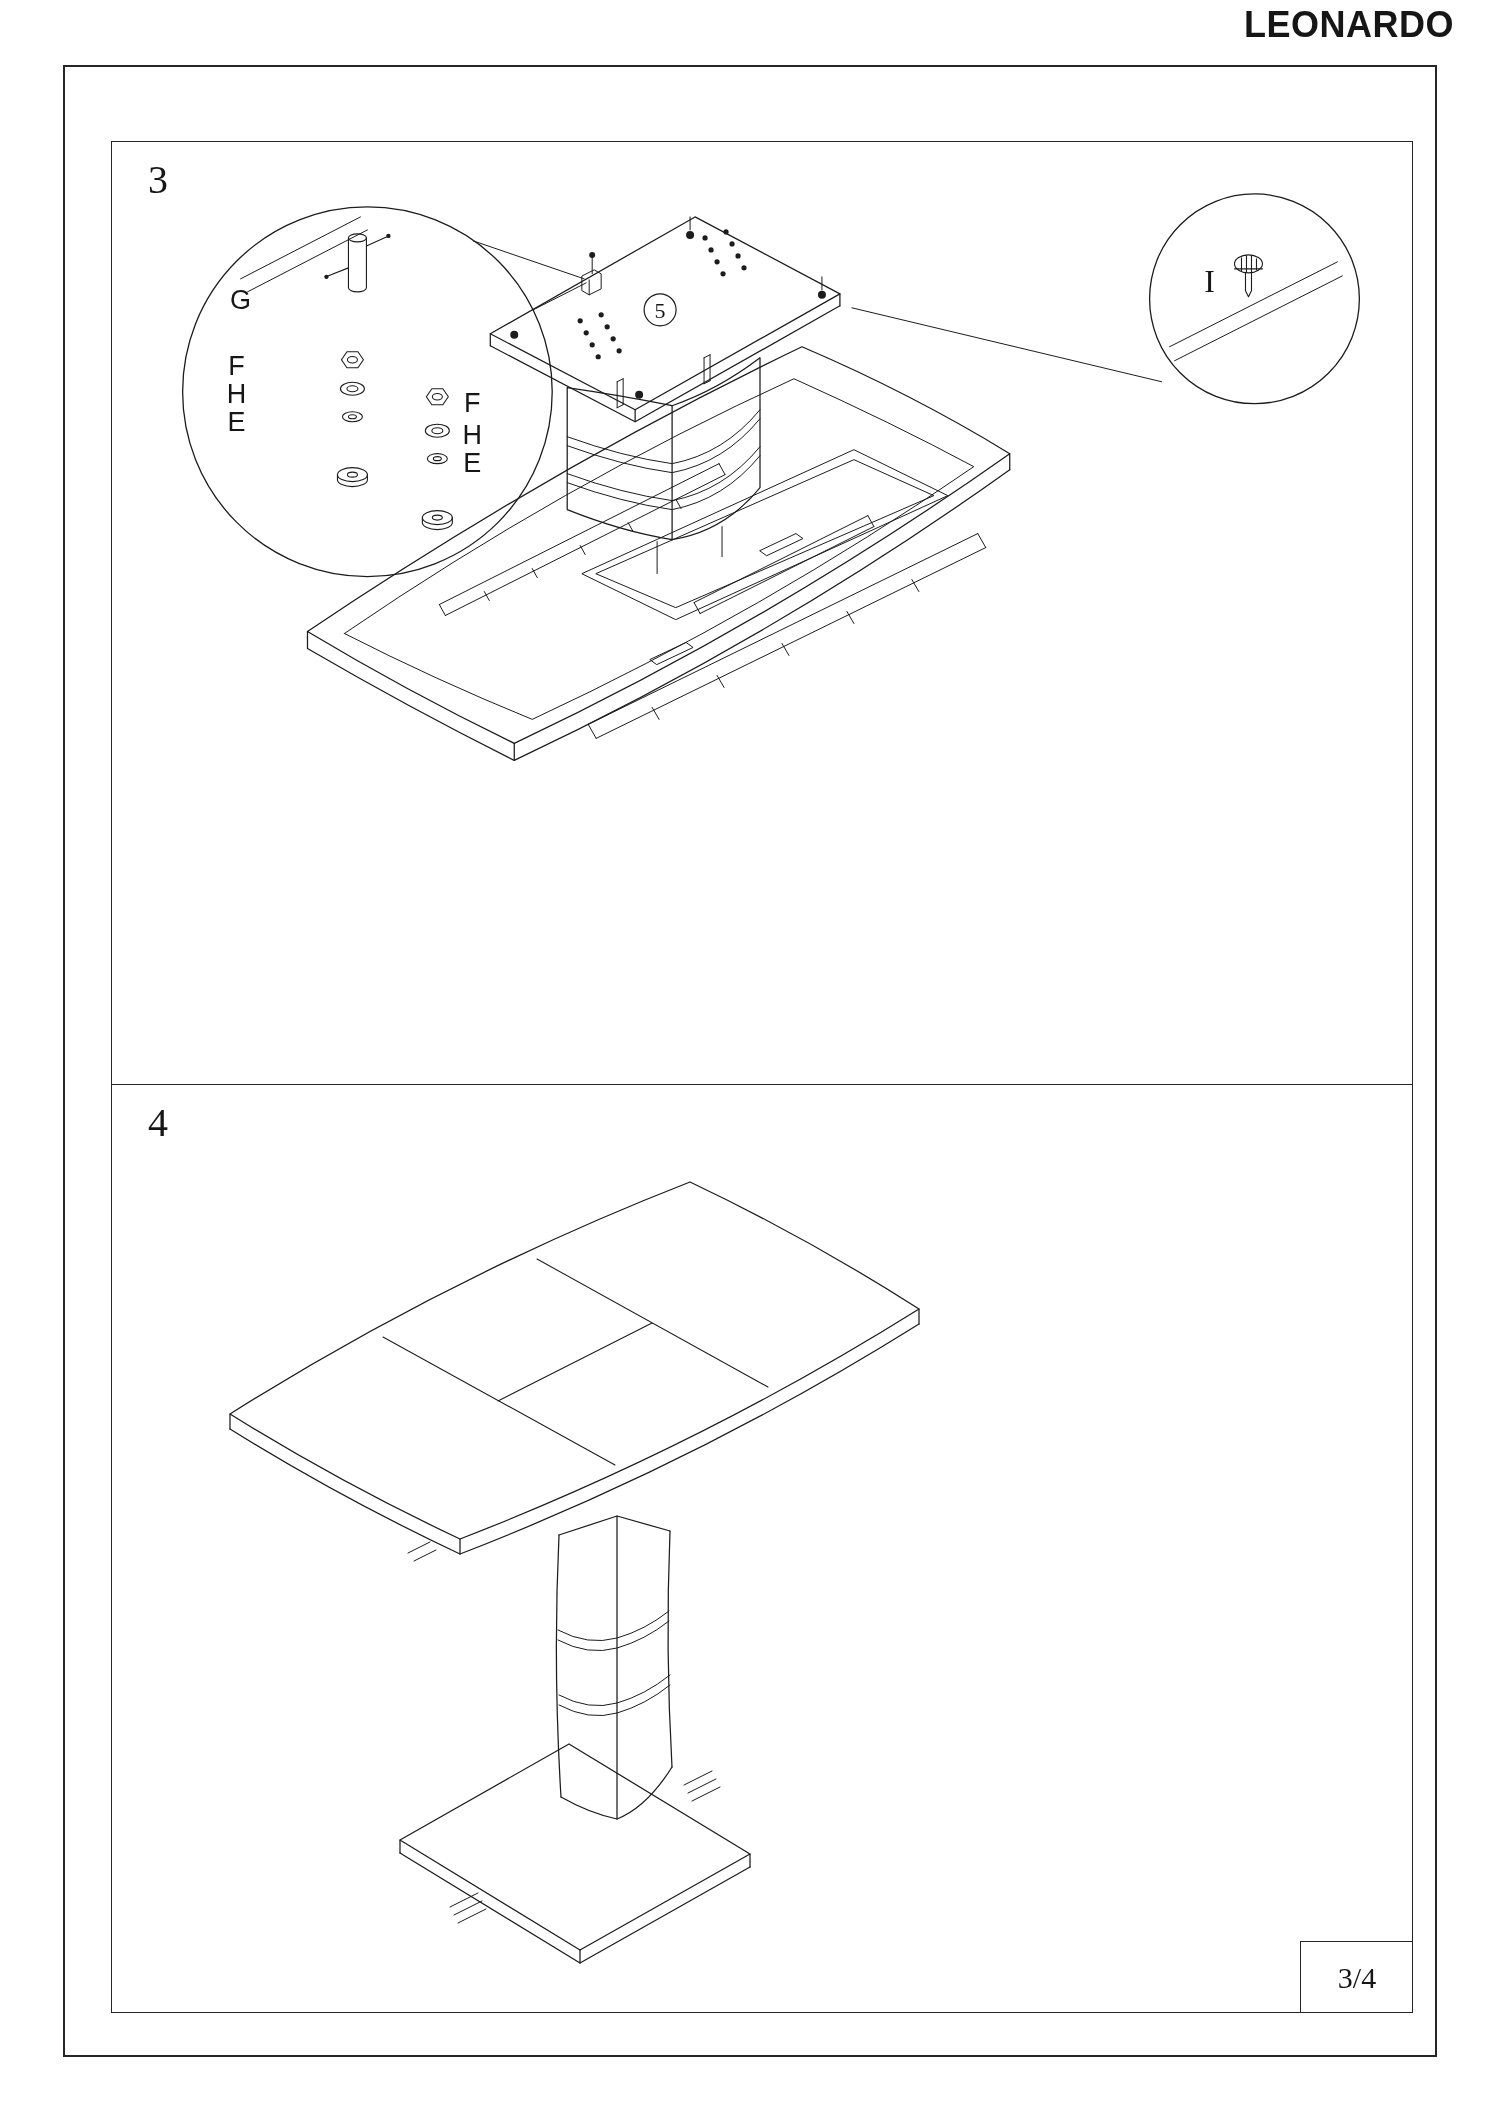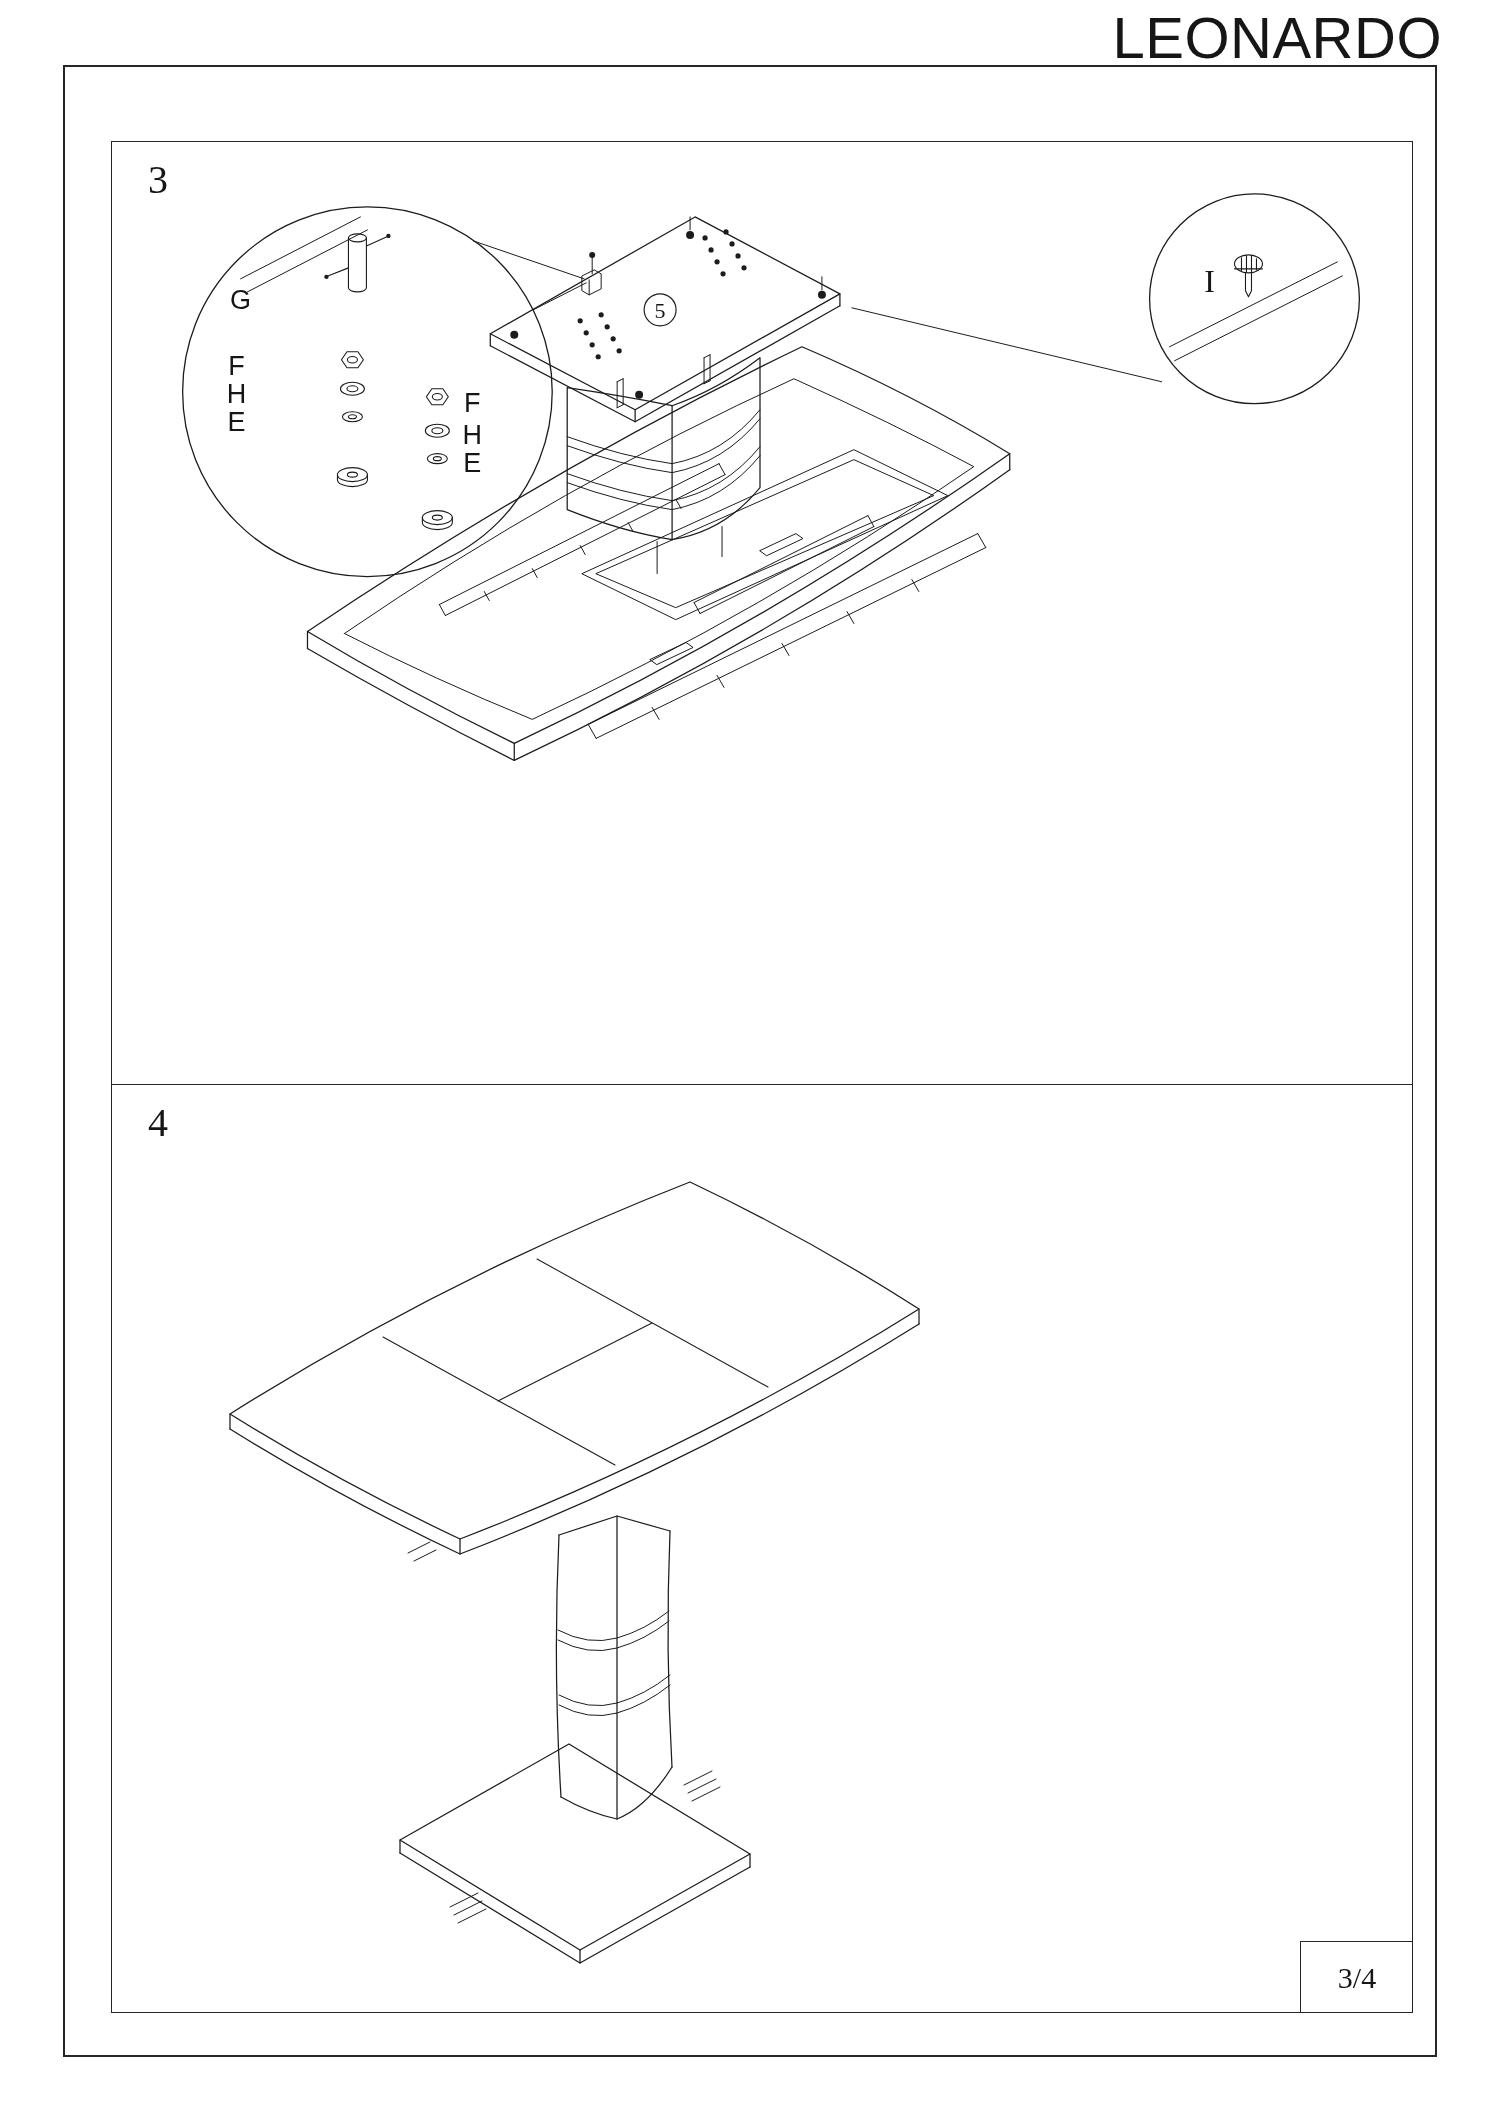--- a/index.html
+++ b/index.html
@@ -1,19 +1,19 @@
 <!DOCTYPE html>
 <html><head>
 <meta charset="utf-8">
 <style>
   * { margin:0; padding:0; box-sizing:border-box; }
   html,body { width:1500px; height:2122px; background:#ffffff; }
   body { font-family:"Liberation Sans", sans-serif; color:#161616; position:relative; overflow:hidden; }
 
-  .title { position:absolute; top:4px; right:58px; font-size:58px; font-weight:400;
+  .title { position:absolute; top:4px; right:46px; font-size:36px; font-weight:700;
            letter-spacing:.5px; font-family:"Liberation Sans", sans-serif; }
 
   .outer { position:absolute; left:63px; top:65px; width:1374px; height:1992px;
            border:2px solid #262626; background:#fff; }
   .inner { position:absolute; left:46px; top:74px; width:1302px; height:1872px;
            border:1px solid #262626; }
 
   .panel  { position:absolute; left:0; width:1300px; }
   .panel-3 { top:0; height:943px; border-bottom:1px solid #262626; }
   .panel-4 { top:943px; height:929px; }

